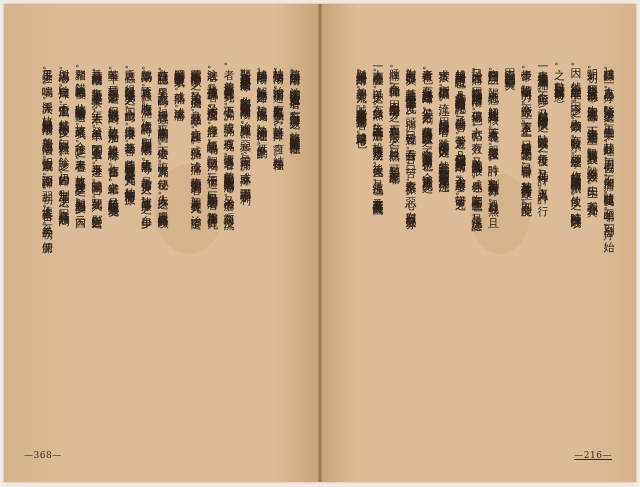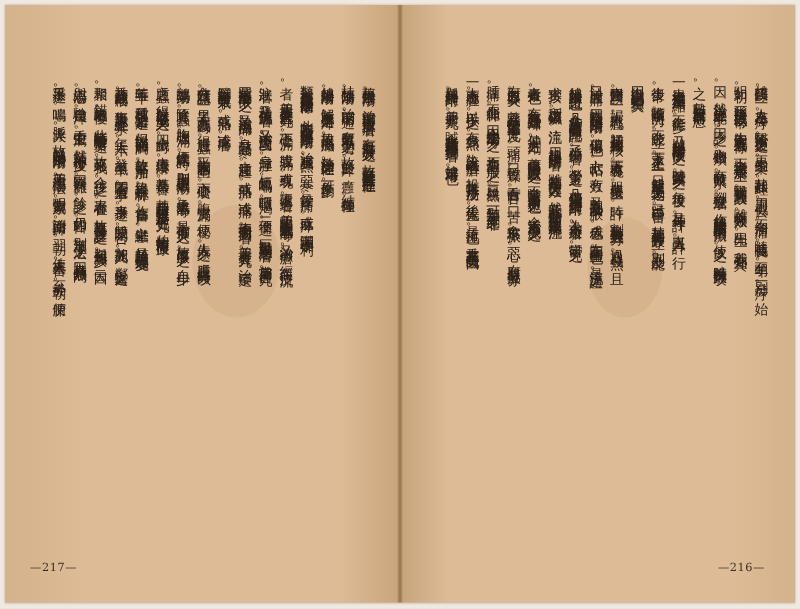--- a/index.html
+++ b/index.html
@@ -69,21 +69,21 @@
       overflow: hidden;
     }
     .page-number {
       position: absolute;
       top: 446px;
       font-size: 9px;
       color: #3a2c20;
       letter-spacing: 0.5px;
     }
     .page-left .page-number { left: 20px; }
-    .page-right .page-number { right: 24px; }
+    .page-right .page-number { right: 24px; text-decoration: underline; }
     .stain {
       position: absolute;
       border-radius: 50%;
       background: rgba(170, 120, 70, 0.12);
       pointer-events: none;
     }
   </style>
 </head>
 <body>
 
@@ -102,21 +102,21 @@
       <span class="col">躄腳痛攣而有水氣。或熱痛。或冷痛者。</span>
       <span class="col">方伎雜誌曰。一男子十八九歲時。得患腫蟲。平素胸膈高堅。心下痞硬。腹中實滿。便秘。先人療之。患腫蟲痛時以</span>
       <span class="col">鷓鴣菜湯。逐除其蟲。胸腹強滿。大便燥結時。則用調胃承氣湯。大承氣湯等。是古方信仰之人。故屢多服之。自少年</span>
       <span class="col">之腫蟲。得以脫然成健全之人。四十歲時。患痔瘻淋。甚為艱苦。其時余用大黃牡丹皮湯及七寶丸。伯州散等而復原。</span>
       <span class="col">時年五十。種種勞心之事起。但以飲酒而解悶。故飲量漸加。終日手不離杯。作蓄自戶。主鬱結。於是膈噎腹滿變塊。</span>
       <span class="col">委其顏成痞鞕。事無大小不經其手。年近六十。發卒中風。昏悶不省人事。半身不遂。雙眼閉合。狀如死人。鄰近之醫</span>
       <span class="col">相聚。錯之神氣不復。此時病者離余居遠。故來延我。余往診之。患者不在。故無早暴速赴診之。與初起無少異。云因</span>
       <span class="col">與瀉心湯。驗自尺澤。委中瀉血。然精神亦不少復。因醫雜然。餘診之。仍如昨日。別無下手之法。因其身熱煩悶。</span>
       <span class="col">手足不遂。喘鳴。脈浮大。故以越婢加朮附湯。兼用瀉心湯法。告明家屬。謝治而歸。翌朝。使人來告云。至於今朝。腑便</span>
     </div>
-    <div class="page-number">—217—</div>
+    <div class="page-number">—368—</div>
   </div>
 
   <div class="page page-right">
     <div class="stain" style="left:150px; top:170px; width:60px; height:80px;"></div>
     <div class="text-block">
       <span class="col">雄蹊錄曰。一人左足發疔。瘡醫治之之後。更生肉窠。其狀如蛙。用刀截去。不知所痛。隨截隨長。至明年。別發一疔。始</span>
       <span class="col">明如初。爾後每歲以為常。生肉窠者凡五條。上下攣急難於屈上。求醫莫知其故。雖藥亦無效。先生曰。我亦不知其</span>
       <span class="col">因。然治之豈無能乎。因診之。心胸微煩。有時欲飲水。腳殊攣屈。作越婢加朮附湯及伯州散。使飲之。時以梅肉散攻</span>
       <span class="col">之。數日窠皆脫落而愈。</span>
       <span class="col">一患者病後左足屈縮。不能行步。乃以越婢加朮附湯使飲之。時以紫圓攻之。每攻後。其足伸寸許。出入三月許。行</span>

